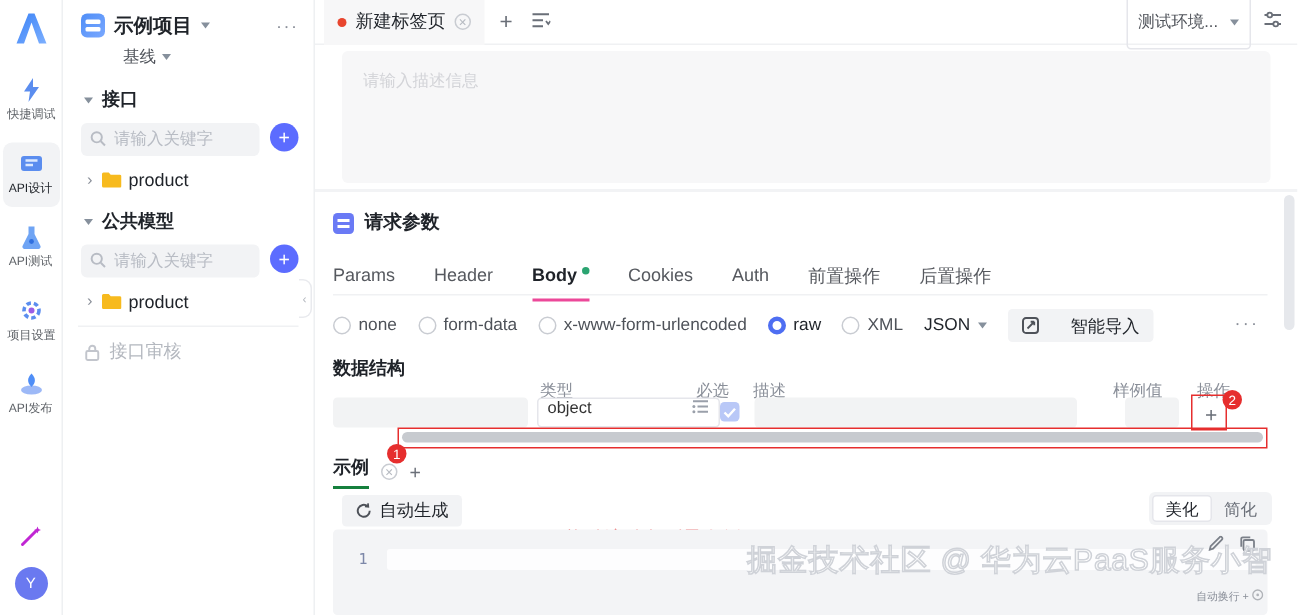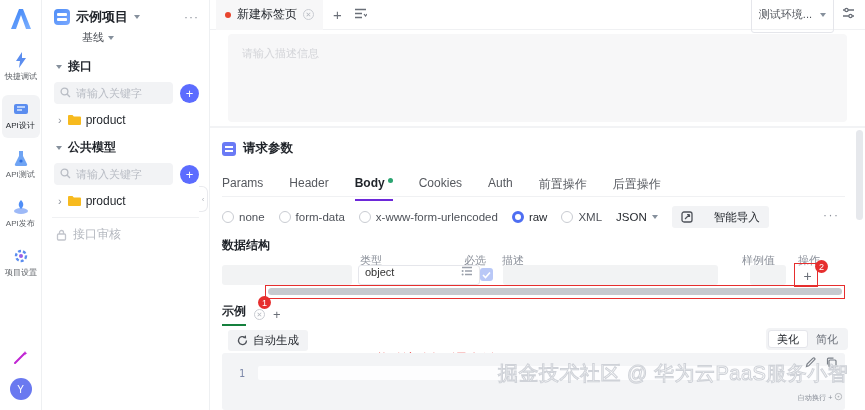--- a/index.html
+++ b/index.html
@@ -21,21 +21,21 @@
   
   .sidebar { width:168px; height:100%; border-right:1px solid #eef0f2; background:#fff; position:relative; flex:none; font-size:12px; }
   .sb-head { display:flex; align-items:center; gap:6px; padding:8px 10px 2px 12px; }
   .sb-proj-icon { width:16px; height:16px; border-radius:4px; background:linear-gradient(135deg,#4f8ef7,#7aa8ff); position:relative; flex:none; }
   .sb-proj-icon:after { content:""; position:absolute; left:3px; top:4px; width:10px; height:3px; background:#fff; border-radius:1px; box-shadow:0 5px 0 #fff; }
   .sb-title { font-weight:bold; font-size:13px; }
   .caret { display:inline-block; width:0; height:0; border-left:3.5px solid transparent; border-right:3.5px solid transparent; border-top:4.5px solid #86909c; }
   .sb-more { margin-left:auto; color:#8a8f99; letter-spacing:1px; cursor:pointer; }
   .sb-branch { padding:2px 0 6px 40px; font-size:11px; color:#4e5259; display:flex; align-items:center; gap:4px; }
   .sb-sec { display:flex; align-items:center; gap:6px; padding:7px 12px 5px 14px; font-weight:bold; font-size:12px; }
-  .sb-search-row { display:flex; align-items:center; gap:7px; padding:2px 10px 4px 12px; }
+  .sb-search-row { display:flex; align-items:flex-start; gap:7px; padding:2px 10px 4px 12px; }
   .sb-search { flex:1; height:22px; background:#f2f3f5; border:none; border-radius:4px; padding:0 6px 0 22px; font-size:11px; color:#333; outline:none; width:100%; }
   .sb-search::placeholder { color:#b8bcc4; }
   .sb-search-wrap { position:relative; flex:1; }
   .sb-search-wrap svg { position:absolute; left:6px; top:5px; }
   .plus-circle { width:19px; height:19px; border-radius:50%; background:#5c6cff; color:#fff; display:flex; align-items:center; justify-content:center; font-size:13px; line-height:1; flex:none; cursor:pointer; }
   .tree-item { display:flex; align-items:center; gap:5px; padding:5px 12px 5px 16px; cursor:pointer; }
   .tree-item .chev { color:#8a8f99; font-size:11px; }
   .sb-divider { height:1px; background:#f0f1f3; margin:4px 10px 0 10px; }
   .sb-review { display:flex; align-items:center; gap:6px; padding:8px 12px 6px 14px; color:#b4b8bf; }
   .collapse-handle { position:absolute; left:199px; top:186px; width:9px; height:26px; background:#fff; border:1px solid #e9eaee; border-left:none; border-radius:0 6px 6px 0; z-index:5; color:#b4b8bf; font-size:8px; display:flex; align-items:center; justify-content:center; cursor:pointer; }
@@ -55,21 +55,21 @@
   .doc-box { position:absolute; left:18px; top:4px; width:619px; height:88px; background:#f7f7f8; border-radius:4px; padding:12px 14px; }
   .doc-ph { color:#d3d4d8; font-size:11px; }
   .sec-shadow { position:absolute; left:0; top:96px; width:100%; height:2px; background:#f2f3f5; }
 
   .req-title { position:absolute; left:12px; top:110px; display:flex; align-items:center; gap:7px; font-weight:bold; font-size:12.5px; }
   .req-icon { width:14px; height:14px; border-radius:3px; background:#6a7af5; position:relative; }
   .req-icon:after { content:""; position:absolute; left:3px; top:4px; width:8px; height:2px; background:#fff; box-shadow:0 4px 0 #fff; }
 
   .req-tabs { position:absolute; left:12px; top:146px; display:flex; gap:26px; font-size:12px; color:#56595f; }
   .req-tab { cursor:pointer; padding-bottom:8px; position:relative; display:flex; align-items:flex-start; gap:3px; }
-  .req-tab.active { color:#1f2329; font-weight:bold; border-bottom:2px solid #6d28d9; }
+  .req-tab.active { color:#1f2329; font-weight:bold; border-bottom:2px solid #ec4899; }
   .green-dot { width:5px; height:5px; border-radius:50%; background:#2ba471; margin-top:2px; }
   .tabs-divider { position:absolute; left:12px; top:166px; width:623px; height:1px; background:#f0f1f3; }
 
   .radio-row { position:absolute; left:12px; top:176px; display:flex; align-items:center; gap:14px; font-size:11.5px; color:#4e5259; }
   .radio { display:flex; align-items:center; gap:5px; cursor:pointer; }
   .rdot { width:12px; height:12px; border-radius:50%; border:1px solid #c9ccd2; background:#fff; }
   .radio.sel .rdot { border:3.5px solid #4e6ef2; }
   .json-dd { display:flex; align-items:center; gap:5px; cursor:pointer; color:#1f2329; }
   .import-btn { height:22px; background:#f2f3f5; border-radius:3px; display:flex; align-items:center; gap:21px; padding:0 9px; font-size:11.5px; color:#1f2329; cursor:pointer; }
   .row-more { position:absolute; left:613px; top:178px; color:#8a8f99; letter-spacing:1.5px; cursor:pointer; }
@@ -138,31 +138,31 @@
     </div>
     <div class="rail-item">
       <svg width="18" height="18" viewBox="0 0 18 18">
           <path d="M7 2 h4 v5 l4 8 a1.5 1.5 0 0 1 -1.4 2 H4.4 A1.5 1.5 0 0 1 3 15 l4 -8 Z" fill="#6fa4f4"></path>
           <circle cx="9" cy="12" r="1.6" fill="#2f6fe0"></circle>
         </svg>
       <span class="lbl">API测试</span>
     </div>
     <div class="rail-item">
       <svg width="18" height="18" viewBox="0 0 18 18">
+          <circle cx="9" cy="9" r="5" fill="none" stroke="#5b8def" stroke-width="2.4" stroke-dasharray="3 2"></circle>
+          <circle cx="9" cy="9" r="2" fill="#9b5de5"></circle>
+        </svg>
+      <span class="lbl">项目设置</span>
+    </div>
+    <div class="rail-item">
+      <svg width="18" height="18" viewBox="0 0 18 18">
           <ellipse cx="9" cy="13" rx="7" ry="3" fill="#9db9f7"></ellipse>
           <path d="M9 2 C12 5 12 8 9 11 C6 8 6 5 9 2 Z" fill="#4f8ef7"></path>
         </svg>
       <span class="lbl">API发布</span>
-    </div>
-    <div class="rail-item">
-      <svg width="18" height="18" viewBox="0 0 18 18">
-          <circle cx="9" cy="9" r="5" fill="none" stroke="#5b8def" stroke-width="2.4" stroke-dasharray="3 2"></circle>
-          <circle cx="9" cy="9" r="2" fill="#9b5de5"></circle>
-        </svg>
-      <span class="lbl">项目设置</span>
     </div>
     <div class="rail-spacer"></div>
     <div class="rail-wand">
       <svg width="16" height="16" viewBox="0 0 16 16">
           <path d="M2 14 L11 5" stroke="#c026d3" stroke-width="2" stroke-linecap="round"></path>
           <path d="M12 2 l.7 1.6 L14.3 4.3 l-1.6 .7 L12 6.6 l-.7 -1.6 L9.7 4.3 l1.6 -.7 Z" fill="#c026d3"></path>
         </svg>
     </div>
     <div class="rail-avatar">Y</div>
   </div>

